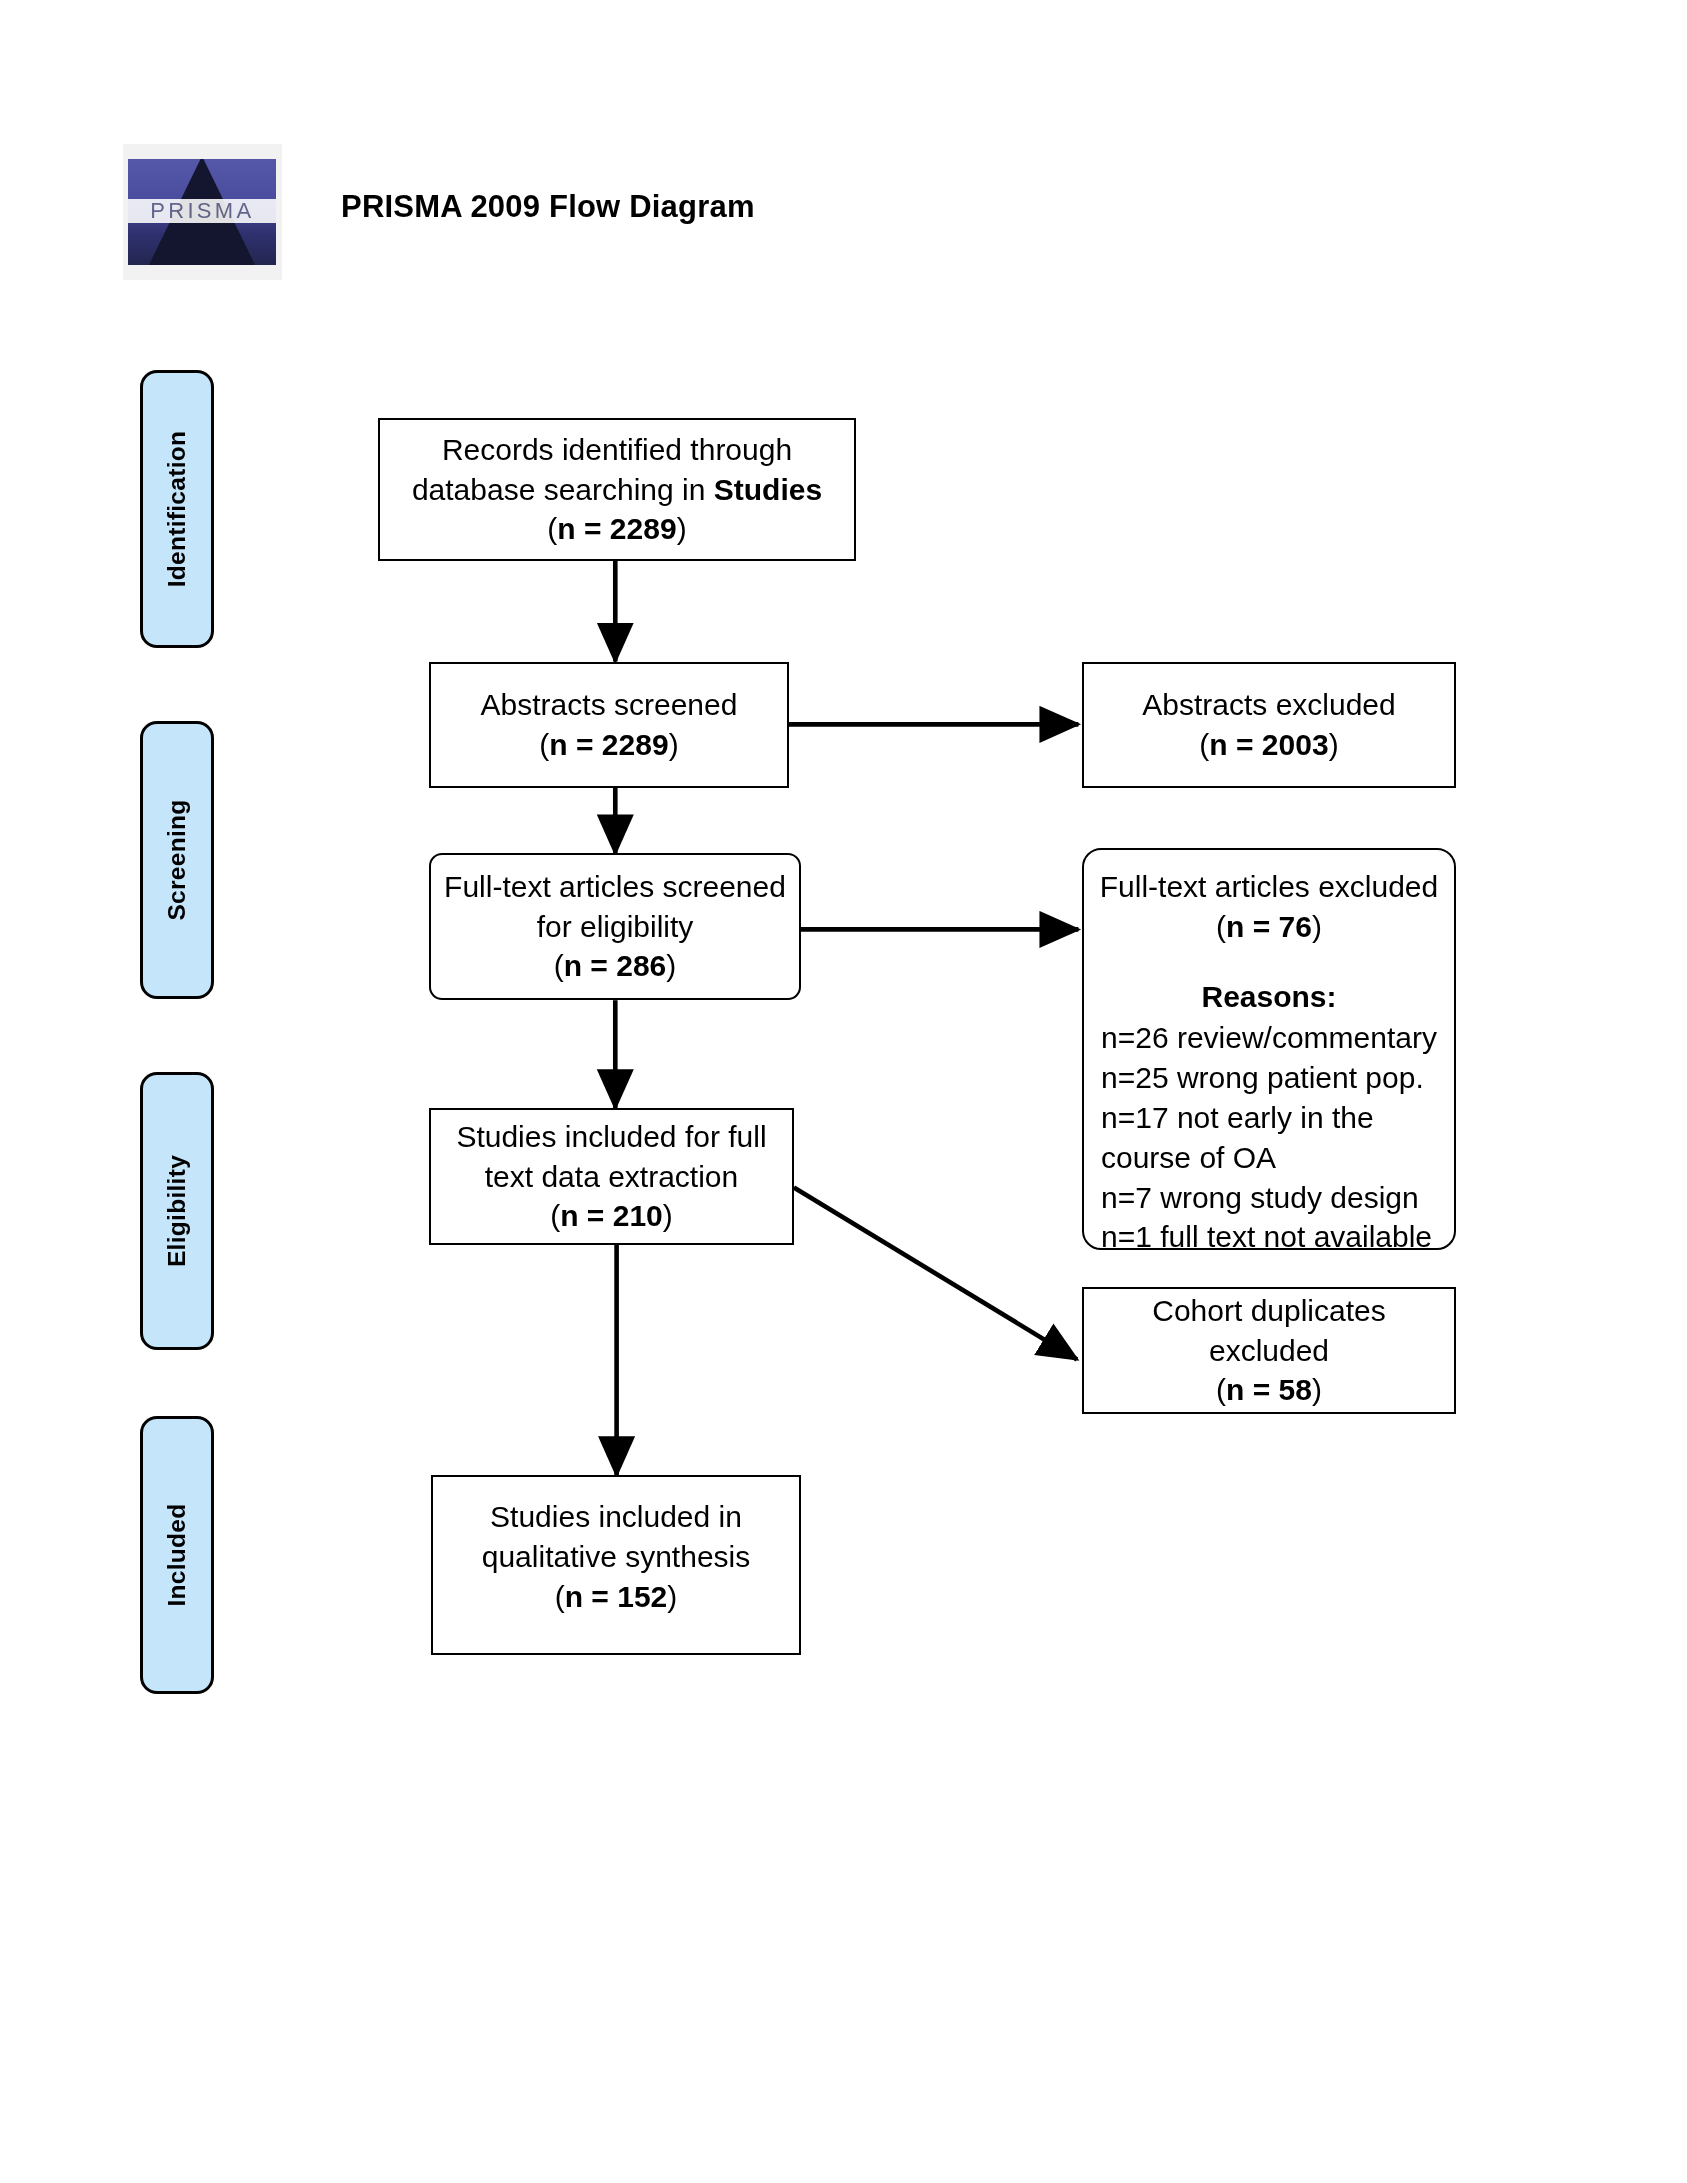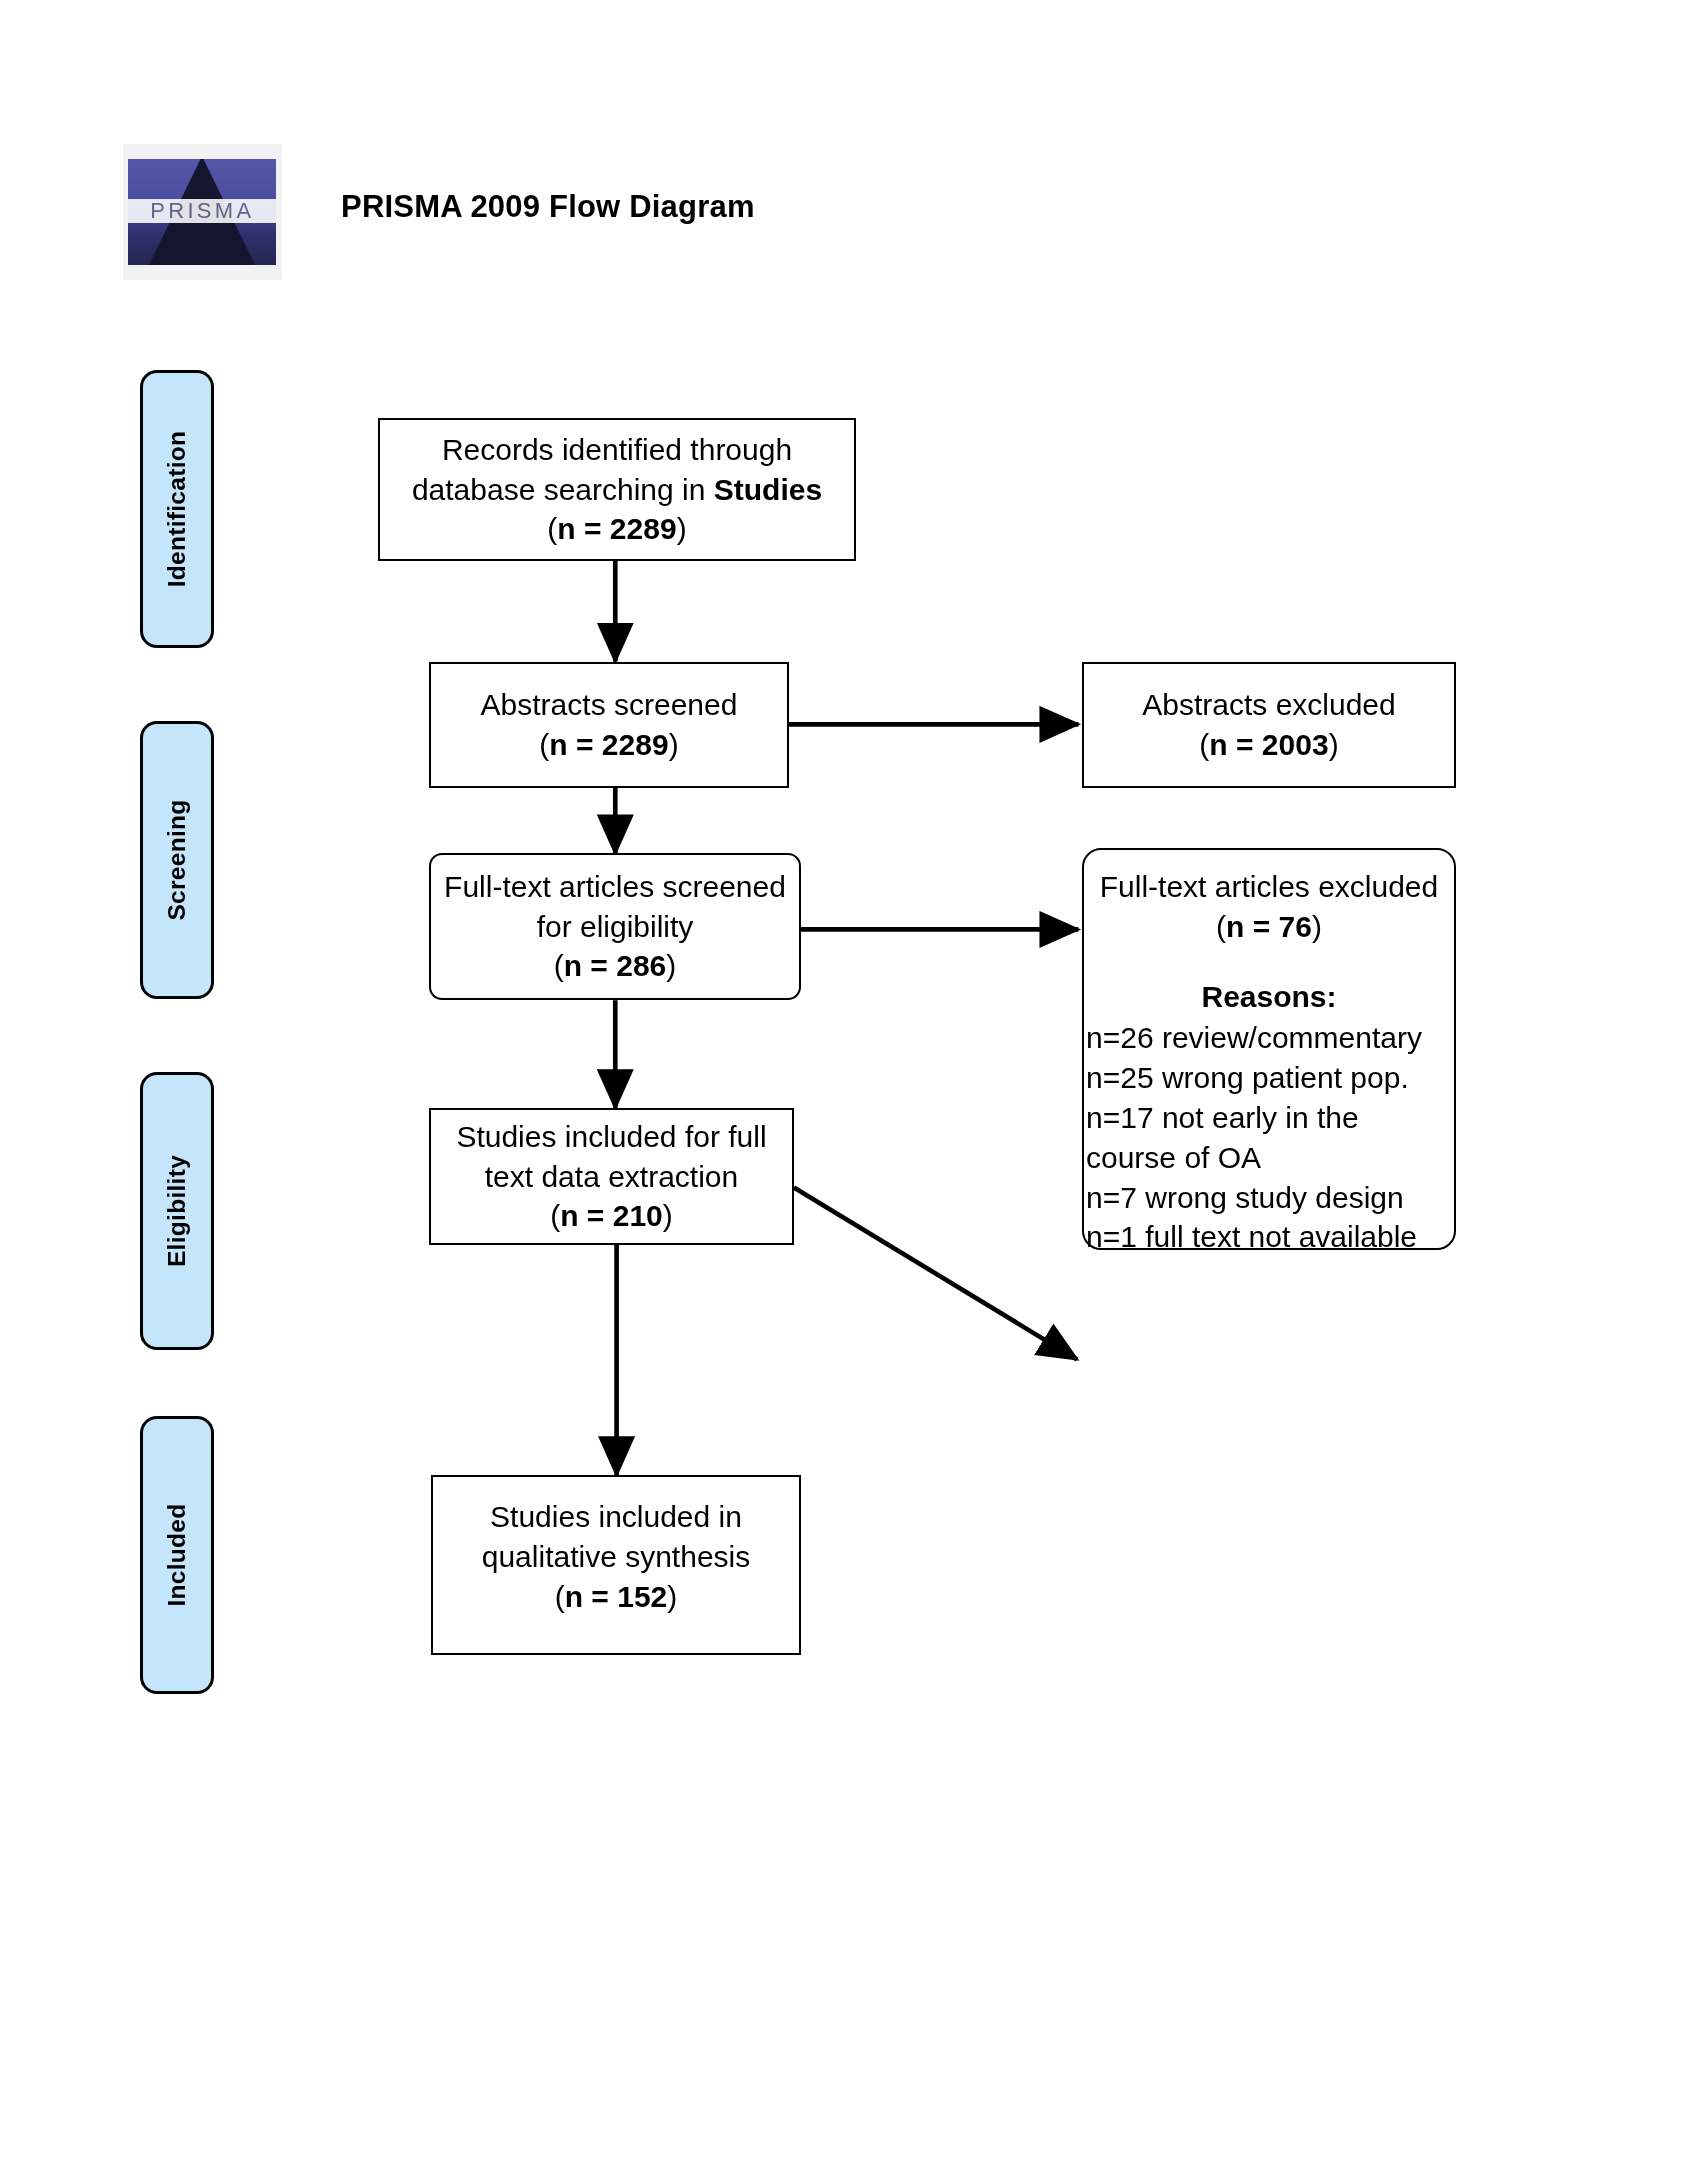--- a/index.html
+++ b/index.html
@@ -121,21 +121,21 @@
     border-radius: 19px;
   }
   .reasons-head {
     font-weight: bold;
     margin-top: 30px;
     text-align: center;
   }
   .reasons-list {
     align-self: stretch;
     text-align: left;
-    padding-left: 2px;
+    padding-left: 17px;
     padding-right: 6.6px;
     margin-top: 1.3px;
   }
   .reasons-list .line { white-space: normal; }
 
   
   #connectors {
     position: absolute;
     left: 0;
     top: 0;
@@ -232,20 +232,25 @@
       <span class="line">n=1 full text not available</span>
     </div>
   </div>
 
   <div class="box" style="left:429px; top:1108px; width:365px; height:137px;">
     <span class="line">Studies included for full</span>
     <span class="line">text data extraction</span>
     <span class="line"><span>(</span><span class="b">n = 210</span><span>)</span></span>
   </div>
 
+  <div class="box" style="left:1082px; top:1287px; width:374px; height:127px;">
+    <span class="line">Cohort duplicates</span>
+    <span class="line">excluded</span>
+    <span class="line"><span>(</span><span class="b">n = 58</span><span>)</span></span>
+  </div>
 
   <div class="box" style="left:431px; top:1475px; width:370px; height:180px; justify-content:flex-start; padding-top:20px;">
     <span class="line">Studies included in</span>
     <span class="line">qualitative synthesis</span>
     <span class="line"><span>(</span><span class="b">n = 152</span><span>)</span></span>
   </div>
 
 </div>
 
 

